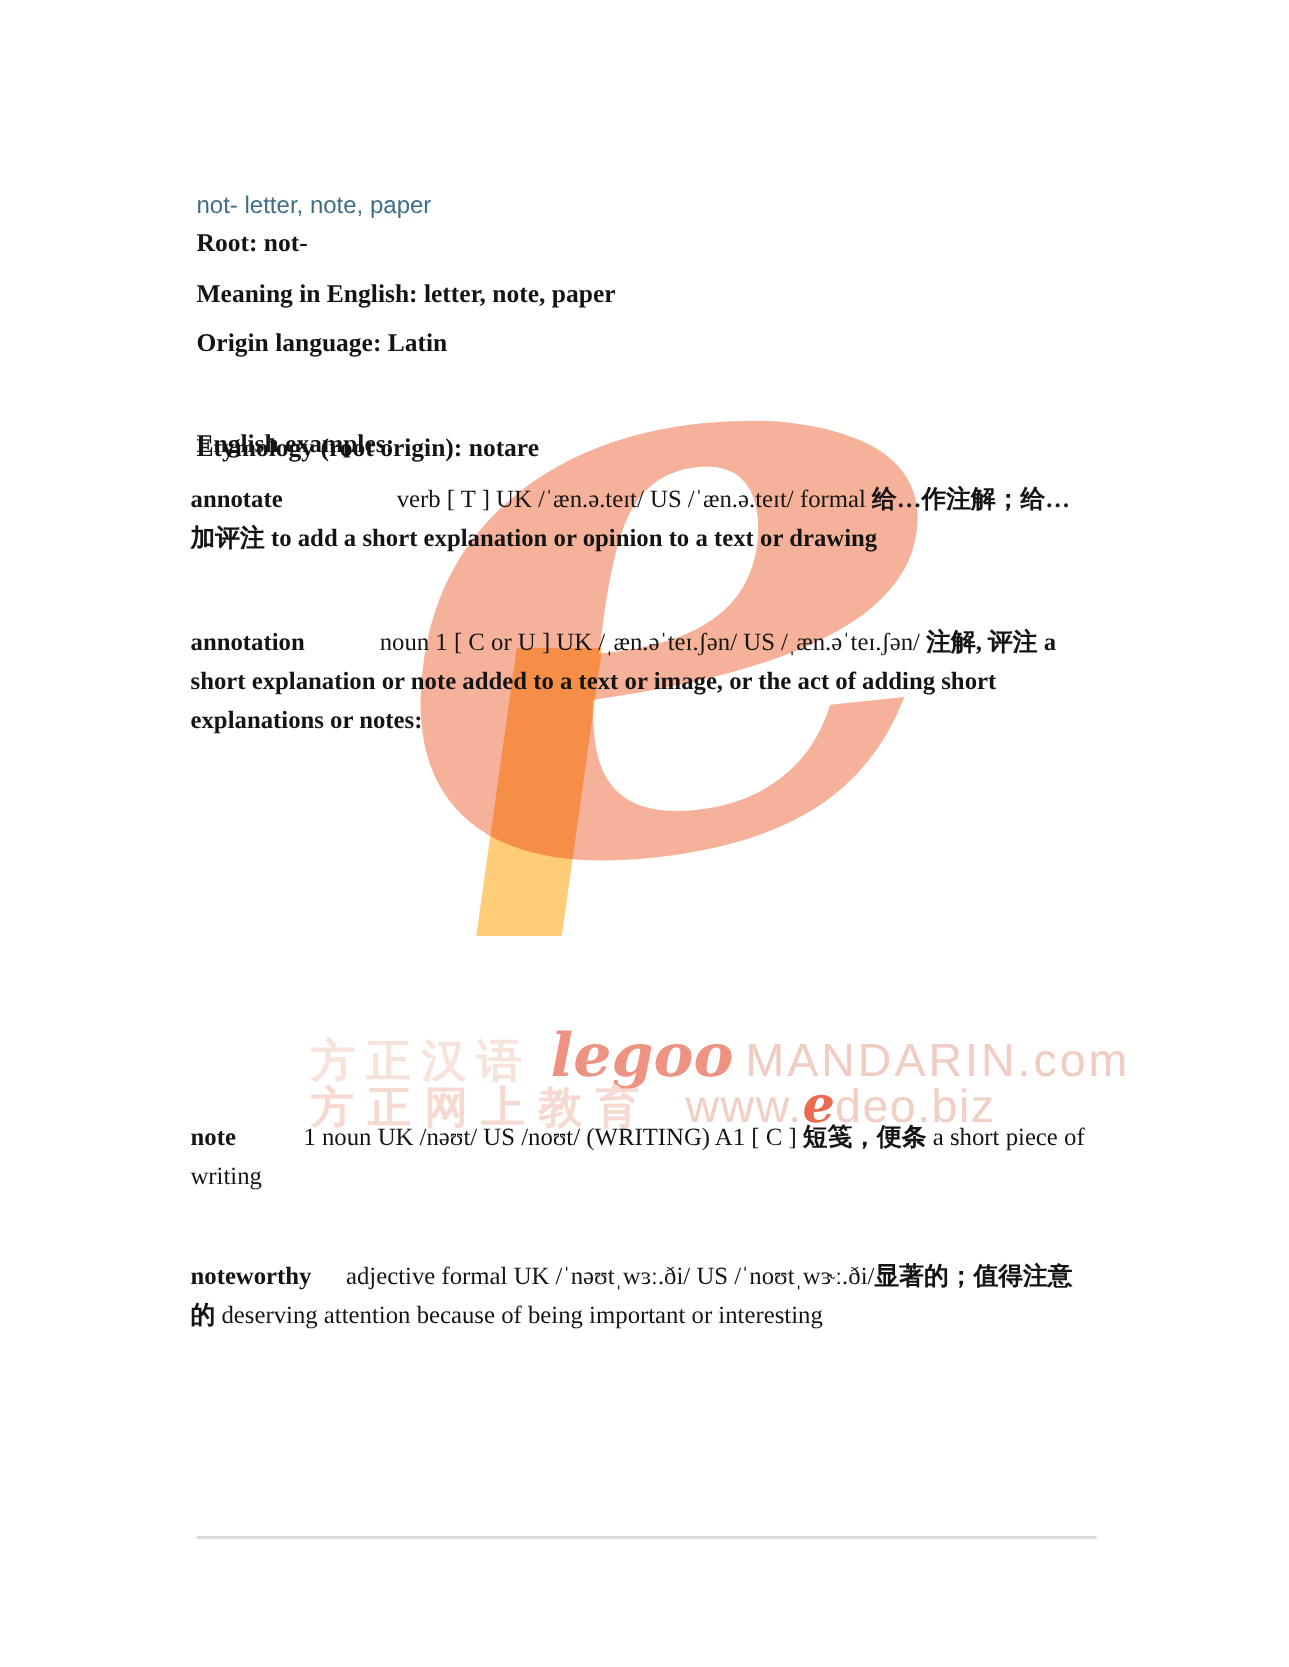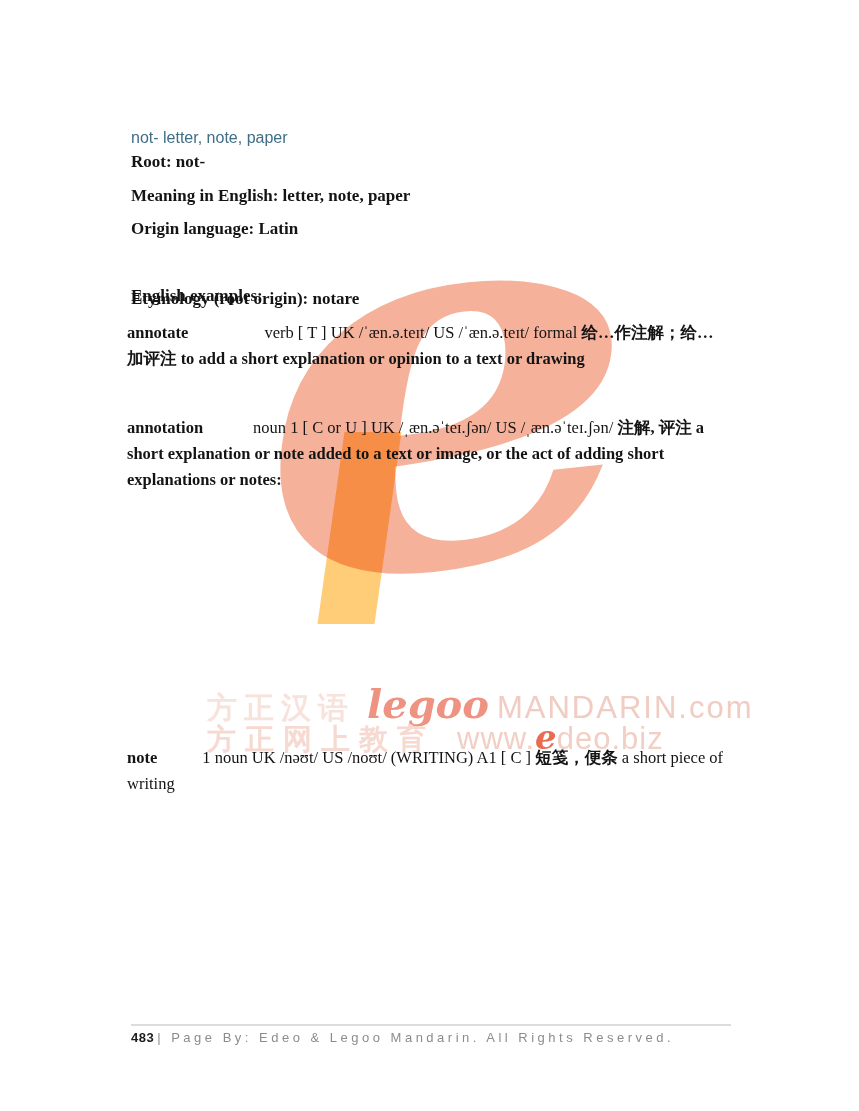--- a/index.html
+++ b/index.html
@@ -145,19 +145,19 @@
   <p class="entry e1">
     <span class="hw">annotation</span><span class="tab"></span><span class="info">noun 1 [ C or U ] UK  /ˌæn.əˈteɪ.ʃən/ US  /ˌæn.əˈteɪ.ʃən/ </span><span class="cn">注解, 评注 </span><span class="def">a short explanation or note added to a text or image, or the act of adding short explanations or notes:</span>
   </p>
 
 
 
   <p class="entry e4">
     <span class="hw">note</span><span class="tab"></span><span class="info">1 noun UK  /nəʊt/ US  /noʊt/ (WRITING) A1 [ C ] </span><span class="cn">短笺，便条 </span><span class="def">a short piece of writing</span>
   </p>
 
+  <p class="entry e5">
+    <span class="hw">noteworthy</span><span class="tab"></span><span class="info">adjective  formal UK  /ˈnəʊtˌwɜː.ði/ US  /ˈnoʊtˌwɝː.ði/</span><span class="cn">显著的；值得注意的 </span><span class="def">deserving attention because of being important or interesting</span>
+  </p>
 
   <div class="footer-rule"></div>
-  <p class="footer">
-    <span class="page-num">483</span><span class="foot-rest">| Page  By: Edeo &amp; Legoo Mandarin. All Rights Reserved.</span>
-  </p>
 
 </div>
 
 </body></html>

